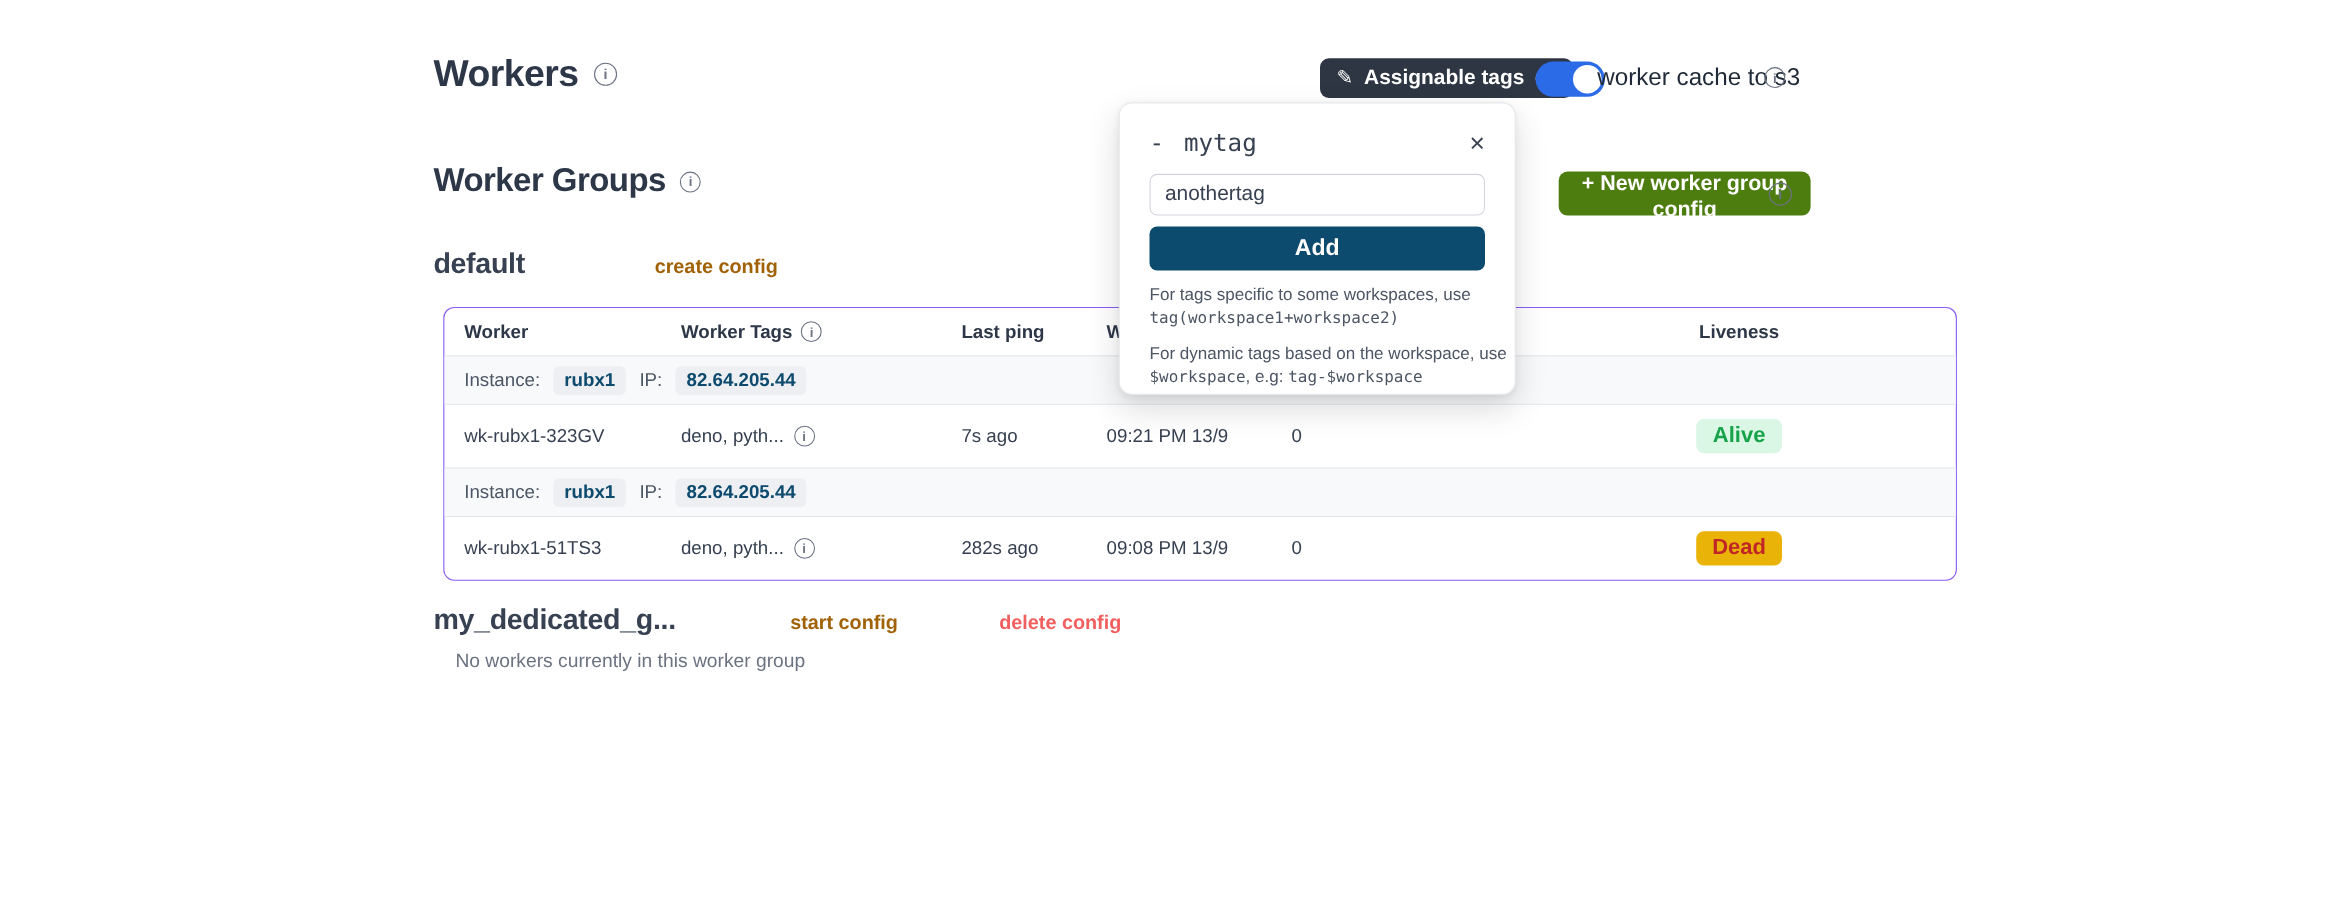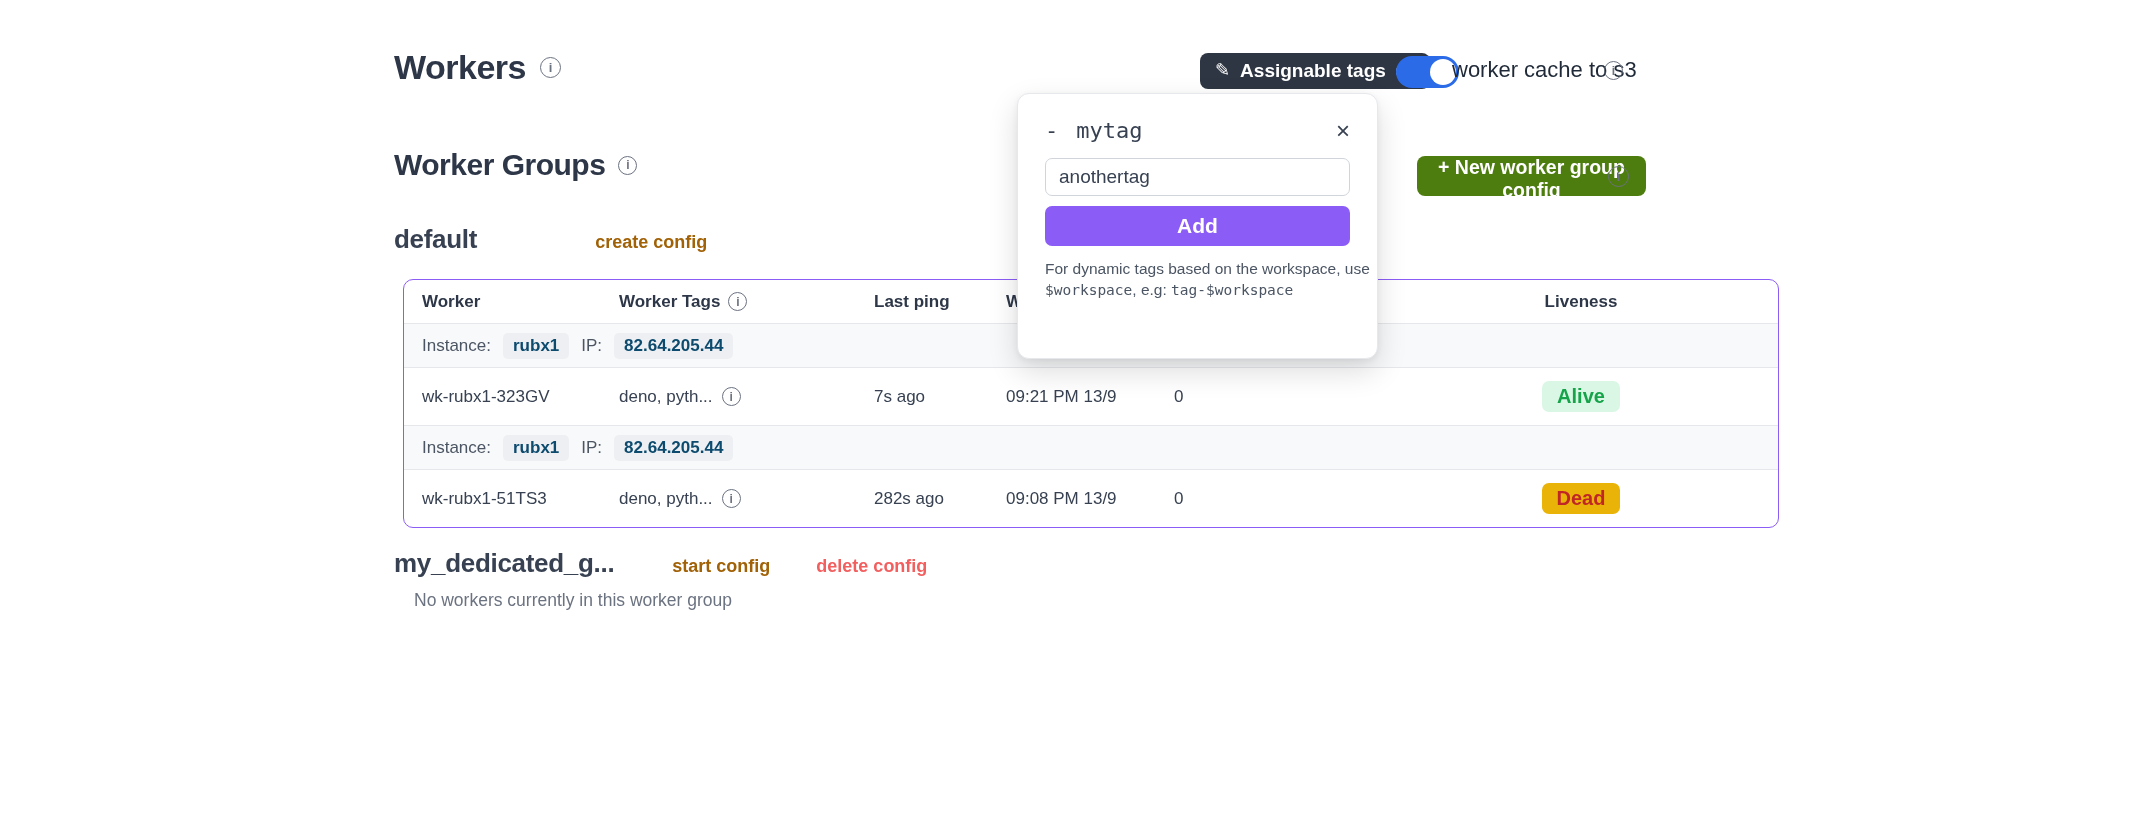--- a/index.html
+++ b/index.html
@@ -39,21 +39,21 @@
     font-size:19.5px; font-weight:700; cursor:pointer; }
   .new-config-info{ position:absolute; left:1608px; top:166px; }
 
   
   .group-row{ position:absolute; display:flex; align-items:baseline; }
   .group-row .gname{ font-size:26px; font-weight:700; color:#374151; letter-spacing:-0.3px; }
   .group-row .gaction{ font-size:18px; font-weight:700; color:#a16207; cursor:pointer; }
   .group-row .gaction.danger{ color:#f25f5f; }
   .group-default{ left:394px; top:224px; }
   .group-default .gaction{ margin-left:118px; }
-  .group-dedicated{ left:394px; top:548px; }
+  .group-dedicated{ left:394px; top:548px;gap:46px; }
   .group-dedicated .gaction{ margin-left:58px; }
   .group-dedicated .gaction + .gaction{ margin-left:46px; }
   .empty-msg{ position:absolute; left:414px; top:590px; font-size:17.5px; color:#6b7280; }
 
   
   .wtable{ position:absolute; left:403px; top:279px; width:1376px;
     border:1px solid #8b5cf6; border-radius:10px; overflow:hidden; background:#fff; }
   .trow{ display:grid; grid-template-columns:197px 255px 132px 168px 210px 1fr;
     padding-left:18px; align-items:center; }
   .trow.head{ height:43px; font-size:17px; font-weight:700; color:#2d3748; }
@@ -75,21 +75,21 @@
     box-shadow:0 12px 30px rgba(0,0,0,0.14), 0 2px 6px rgba(0,0,0,0.06);
     padding:24px 27px 0 27px; z-index:50; }
   .tag-line{ display:flex; align-items:center; font-family:"DejaVu Sans Mono", monospace;
     font-size:22px; color:#374151; }
   .tag-line .remove-dash{ cursor:pointer; margin-right:18px; }
   .tag-line .close-x{ margin-left:auto; font-size:24px; font-weight:300; color:#374151;
     cursor:pointer; font-family:"Liberation Sans", sans-serif; line-height:1; }
   .tag-input{ margin-top:15px; width:100%; height:38px; border:1px solid #d1d5db;
     border-radius:7px; padding:0 13px; font-size:19px; color:#374151;
     font-family:"Liberation Sans", sans-serif; outline:none; }
-  .add-btn{ margin-top:10px; width:100%; height:40px; background:#8b5cf6; color:#ffffff;
+  .add-btn{ margin-top:10px; width:100%; height:40px; background:#0c4a6e; color:#ffffff;
     border:none; border-radius:7px; font-size:21px; font-weight:700; cursor:pointer; }
   .help{ margin-top:13px; font-size:15.5px; line-height:1.35; color:#4b5563; white-space:nowrap; }
   .help + .help{ margin-top:11px; }
   .help .mono{ font-family:"DejaVu Sans Mono", monospace; font-size:14.5px; }
 </style>
 </head>
 <body>
 
 <div class="stage">
 
@@ -187,18 +187,22 @@
 
   <div class="tags-popup">
     <div class="tag-line">
       <span class="remove-dash">-</span>
       <span>mytag</span>
       <span class="close-x">×</span>
     </div>
     <input class="tag-input" type="text" value="anothertag" style="">
     <button class="add-btn">Add</button>
     <div class="help">
+      <span>For tags specific to some workspaces, use</span><br>
+      <span class="mono">tag(workspace1+workspace2)</span>
+    </div>
+    <div class="help">
       <span>For dynamic tags based on the workspace, use</span><br>
       <span class="mono">$workspace</span><span>, e.g: </span><span class="mono">tag-$workspace</span>
     </div>
   </div>
 
 </div>
 
 </body></html>

